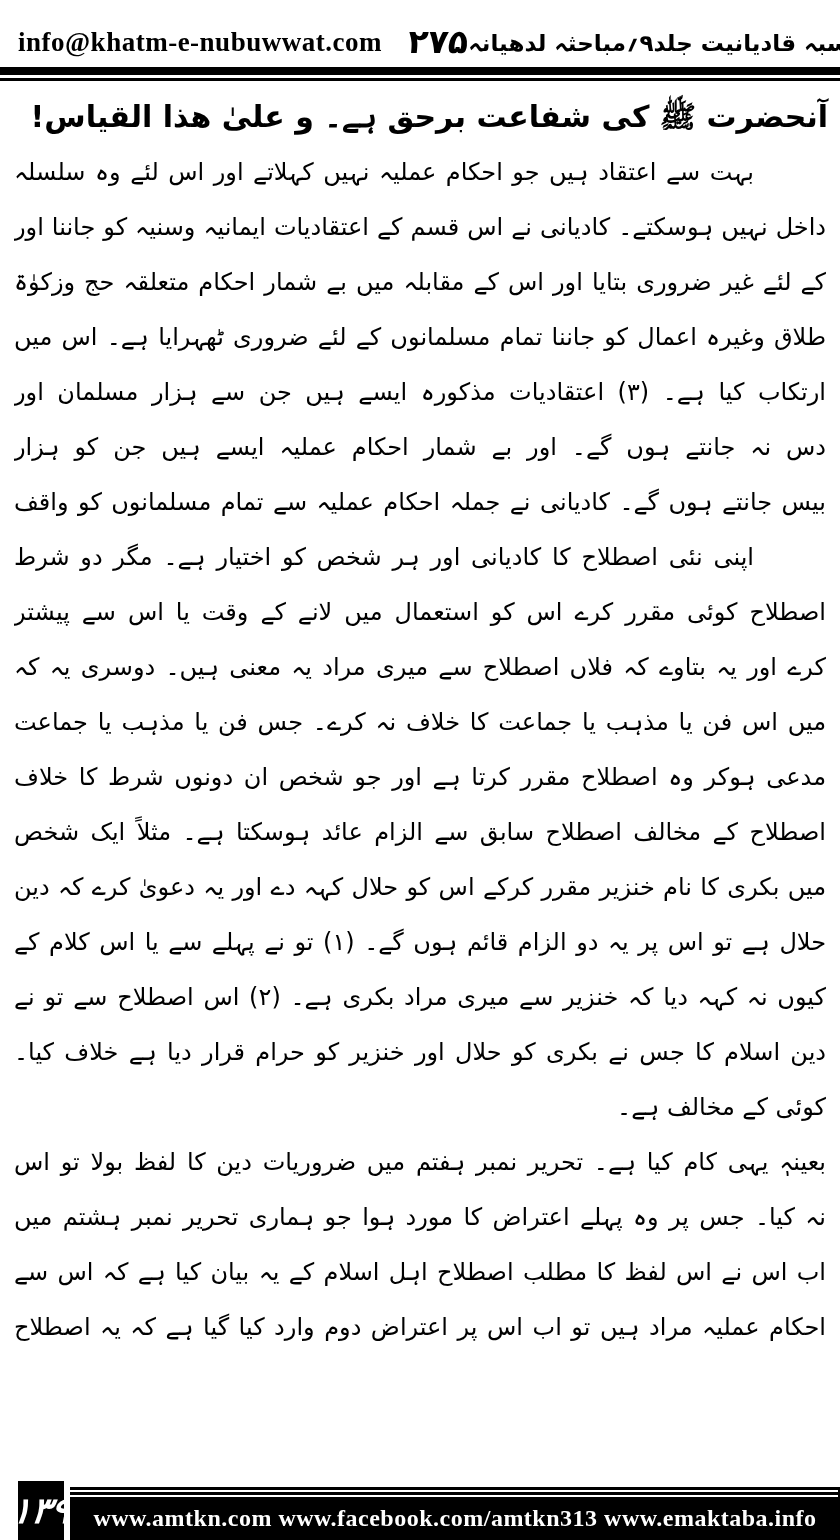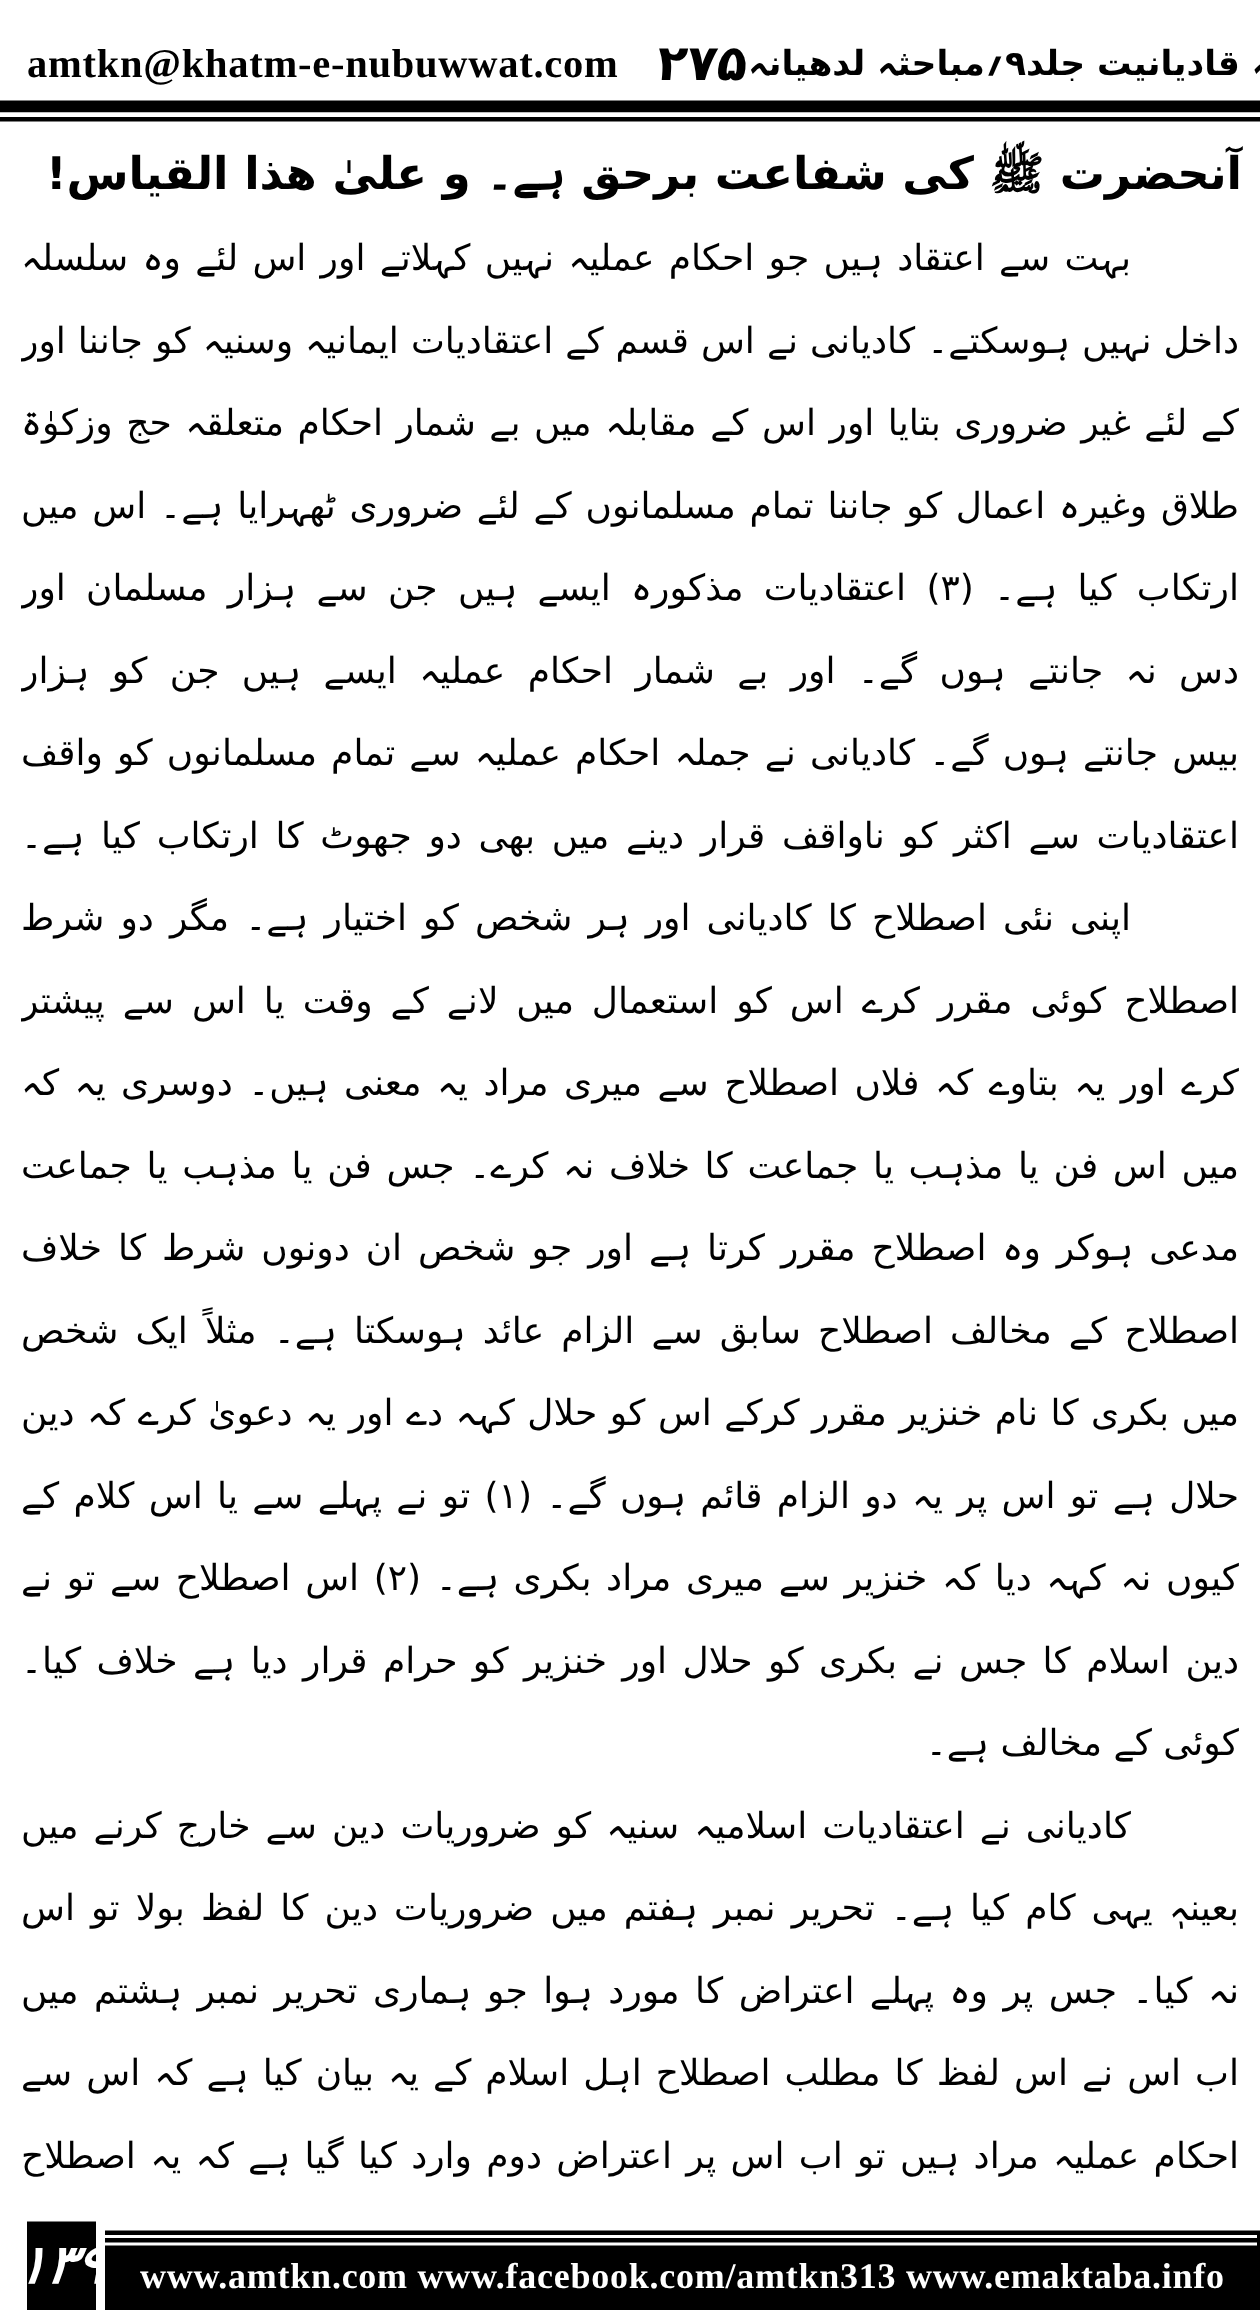--- a/index.html
+++ b/index.html
@@ -67,54 +67,52 @@
     color:#ffffff;font-family:"Liberation Serif",serif;font-weight:bold;
     font-size:24px;letter-spacing:0.5px;white-space:nowrap;
   }
 </style>
 </head>
 <body>
 
 <div class="page">
 
   <div class="header">
-    <span class="email">amtkn@khatm-e-nubuwwat.com</span>
+    <span class="email">info@khatm-e-nubuwwat.com</span>
     <span class="pagenum">۲۷۵</span>
     <span class="booktitle">محاسبہ قادیانیت جلد۹؍مباحثہ لدھیانہ</span>
   </div>
 
   <div class="rule">
     <div class="thick"></div>
     <div class="gap"></div>
     <div class="thin"></div>
   </div>
 
   <div class="heading">آنحضرت ﷺ کی شفاعت برحق ہے۔ و علیٰ ھذا القیاس!</div>
 
   <div class="body">
     <div class="line indent">بہت سے اعتقاد ہیں جو احکام عملیہ نہیں کہلاتے اور اس لئے وہ سلسلہ تعامل میں</div>
     <div class="line">داخل نہیں ہوسکتے۔ کادیانی نے اس قسم کے اعتقادیات ایمانیہ وسنیہ کو جاننا اور ماننا مسلمانوں</div>
     <div class="line">کے لئے غیر ضروری بتایا اور اس کے مقابلہ میں بے شمار احکام متعلقہ حج وزکوٰۃ وبیع شرا وہبہ</div>
     <div class="line">طلاق وغیرہ اعمال کو جاننا تمام مسلمانوں کے لئے ضروری ٹھہرایا ہے۔ اس میں بھی دو جھوٹ کا</div>
     <div class="line">ارتکاب کیا ہے۔ (۳) اعتقادیات مذکورہ ایسے ہیں جن سے ہزار مسلمان اور سنیوں میں سے</div>
     <div class="line">دس نہ جانتے ہوں گے۔ اور بے شمار احکام عملیہ ایسے ہیں جن کو ہزار مسلمانوں سے صرف دس</div>
     <div class="line">بیس جانتے ہوں گے۔ کادیانی نے جملہ احکام عملیہ سے تمام مسلمانوں کو واقف اور</div>
-    <div class="line">اعتقادیات سے اکثر کو ناواقف قرار دینے میں بھی دو جھوٹ کا ارتکاب کیا ہے۔</div>
     <div class="line indent">اپنی نئی اصطلاح کا کادیانی اور ہر شخص کو اختیار ہے۔ مگر دو شرط سے ایک یہ کہ جو</div>
     <div class="line">اصطلاح کوئی مقرر کرے اس کو استعمال میں لانے کے وقت یا اس سے پیشتر مخاطبین کو مطلع</div>
     <div class="line">کرے اور یہ بتاوے کہ فلاں اصطلاح سے میری مراد یہ معنی ہیں۔ دوسری یہ کہ اس اصطلاح</div>
     <div class="line">میں اس فن یا مذہب یا جماعت کا خلاف نہ کرے۔ جس فن یا مذہب یا جماعت میں دخل دہی کا</div>
     <div class="line">مدعی ہوکر وہ اصطلاح مقرر کرتا ہے اور جو شخص ان دونوں شرط کا خلاف کرتا ہے اس پر اس</div>
     <div class="line">اصطلاح کے مخالف اصطلاح سابق سے الزام عائد ہوسکتا ہے۔ مثلاً ایک شخص اپنی اصطلاح</div>
     <div class="line">میں بکری کا نام خنزیر مقرر کرکے اس کو حلال کہہ دے اور یہ دعویٰ کرے کہ دین اسلام میں خنزیر</div>
     <div class="line">حلال ہے تو اس پر یہ دو الزام قائم ہوں گے۔ (۱) تو نے پہلے سے یا اس کلام کے ساتھ یہ</div>
     <div class="line">کیوں نہ کہہ دیا کہ خنزیر سے میری مراد بکری ہے۔ (۲) اس اصطلاح سے تو نے اصطلاح</div>
     <div class="line">دین اسلام کا جس نے بکری کو حلال اور خنزیر کو حرام قرار دیا ہے خلاف کیا۔ لہٰذا تیرا یہ کہنا</div>
     <div class="line short">کوئی کے مخالف ہے۔</div>
-    <div class="line indent">کادیانی نے اعتقادیات اسلامیہ سنیہ کو ضروریات دین سے خارج کرنے میں</div>
     <div class="line">بعینہٖ یہی کام کیا ہے۔ تحریر نمبر ہفتم میں ضروریات دین کا لفظ بولا تو اس لفظ کا کوئی مطلب بیان</div>
     <div class="line">نہ کیا۔ جس پر وہ پہلے اعتراض کا مورد ہوا جو ہماری تحریر نمبر ہشتم میں اس پر وارد کیا گیا ہے۔</div>
     <div class="line">اب اس نے اس لفظ کا مطلب اصطلاح اہل اسلام کے یہ بیان کیا ہے کہ اس سے صرف</div>
     <div class="line">احکام عملیہ مراد ہیں تو اب اس پر اعتراض دوم وارد کیا گیا ہے کہ یہ اصطلاح اہل اسلام کے</div>
   </div>
 
   <div class="footer-box">
     <span class="num">۱۳۹</span>
   </div>
 

